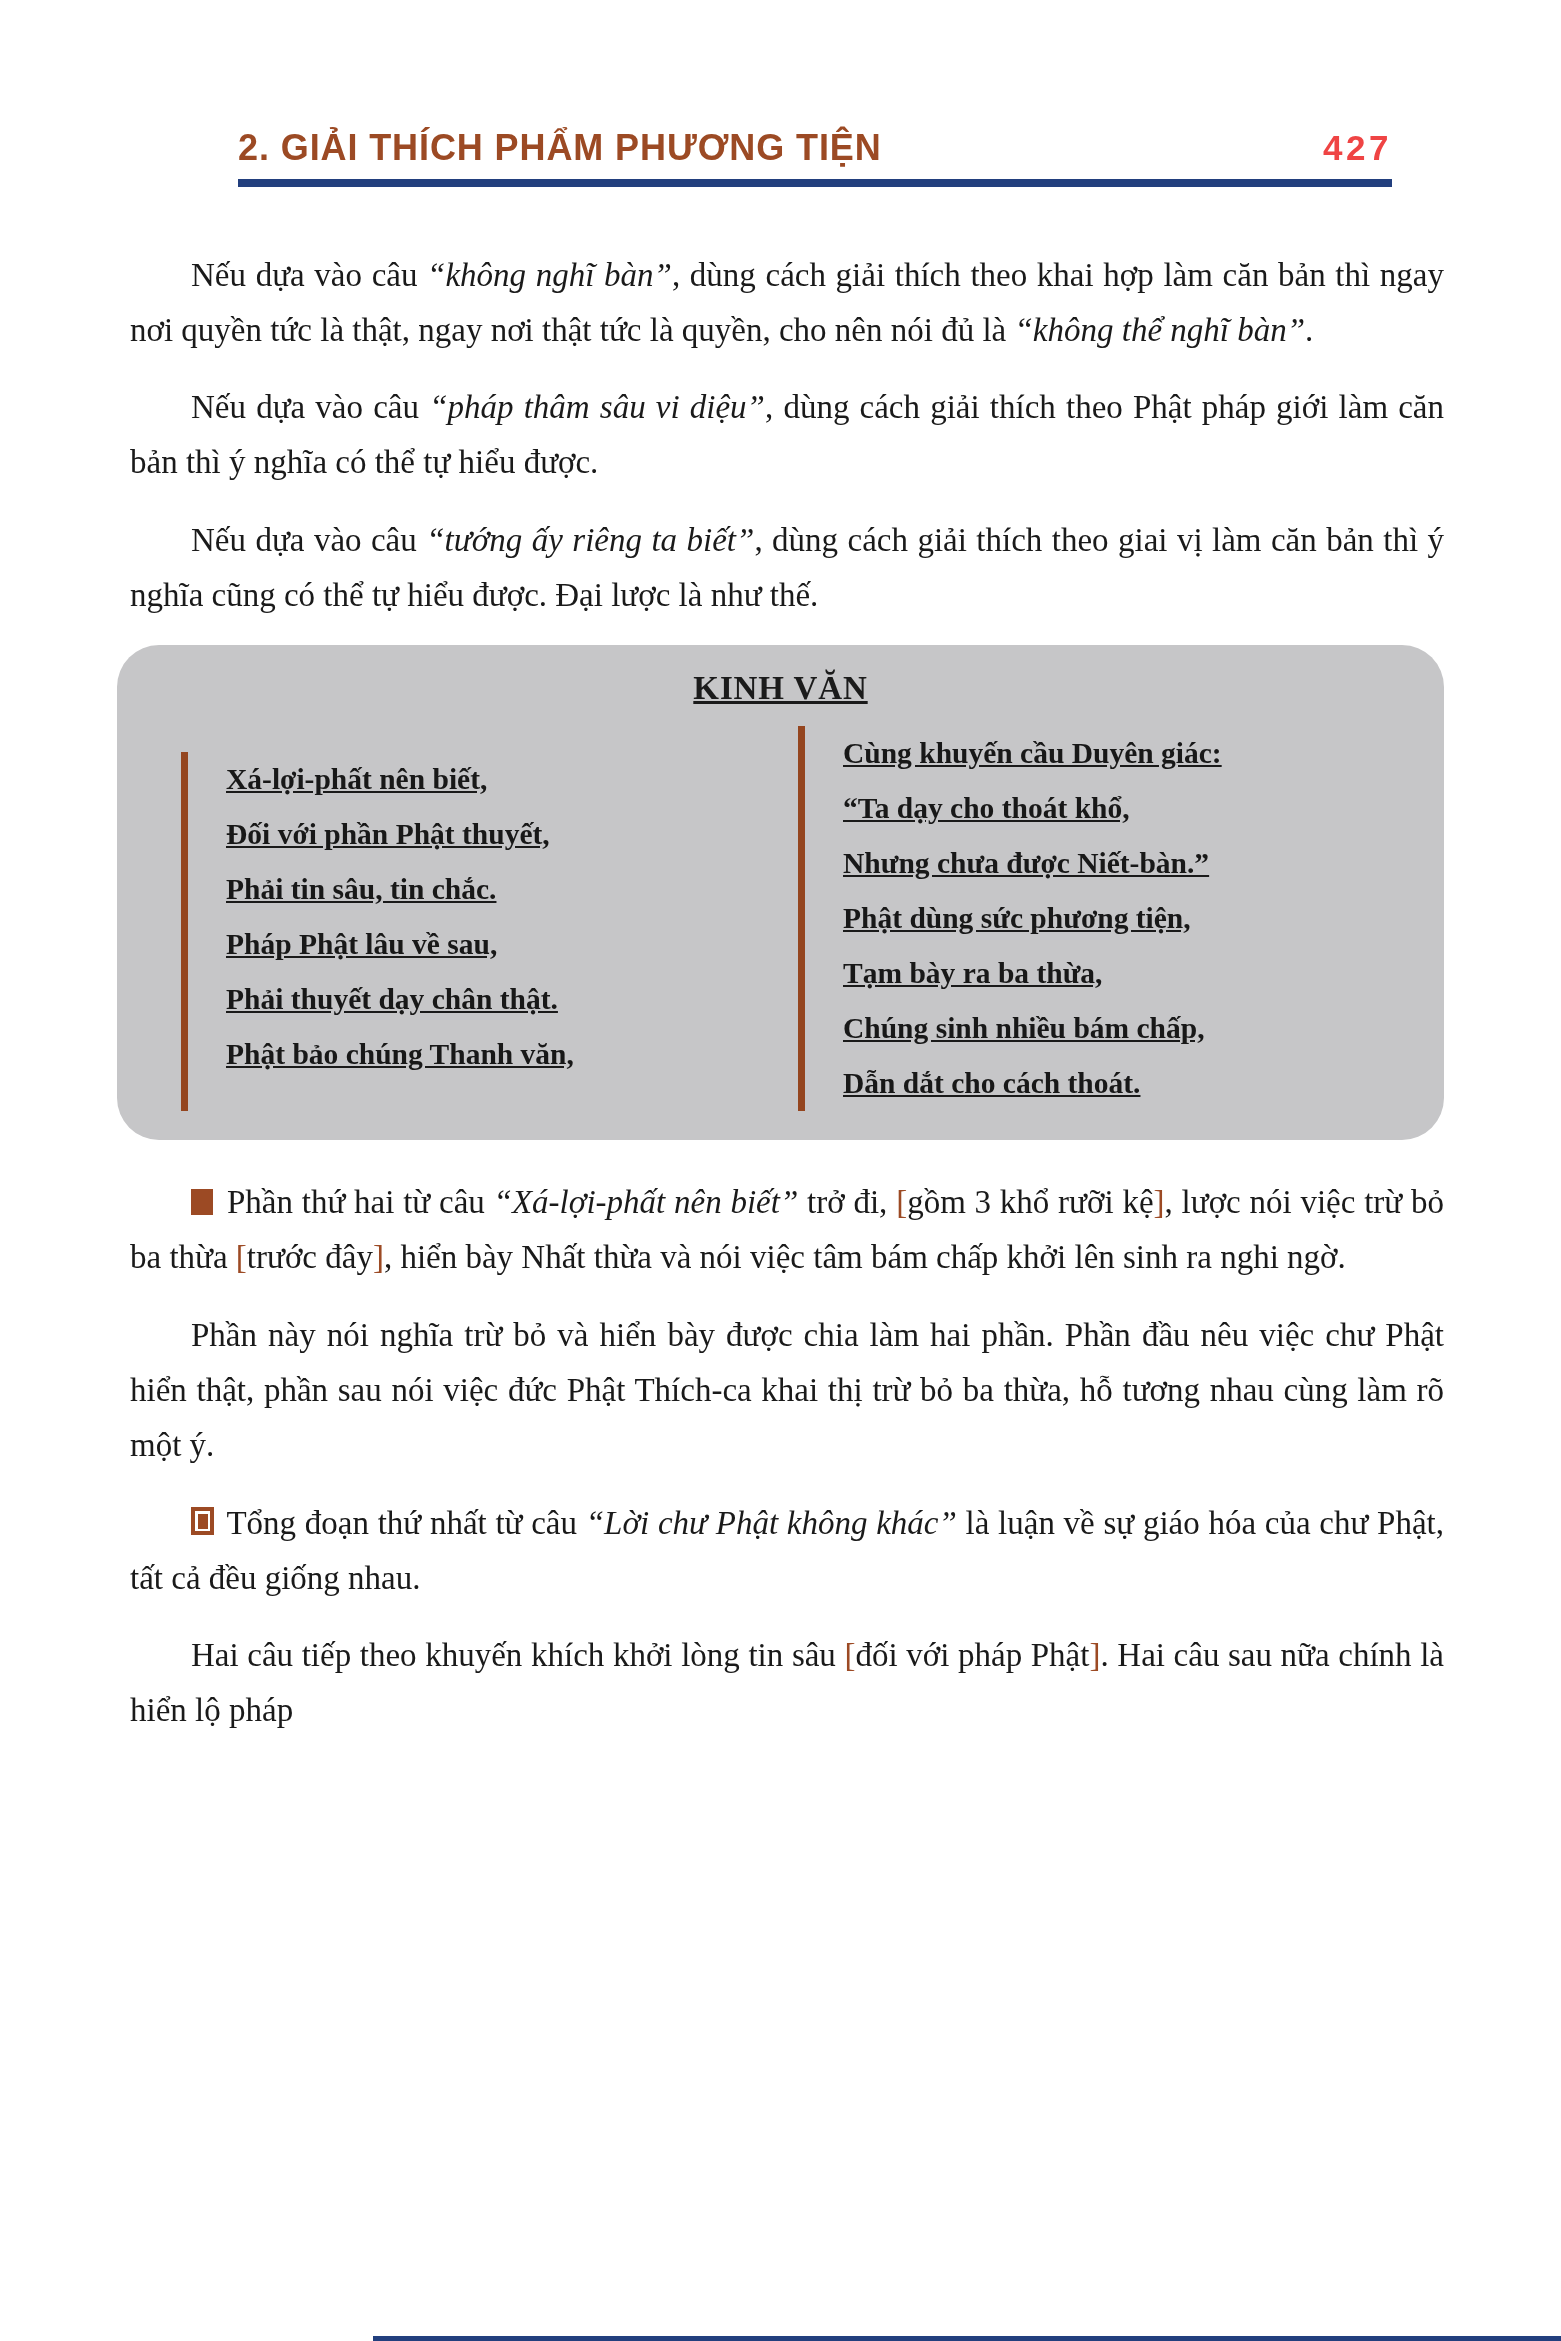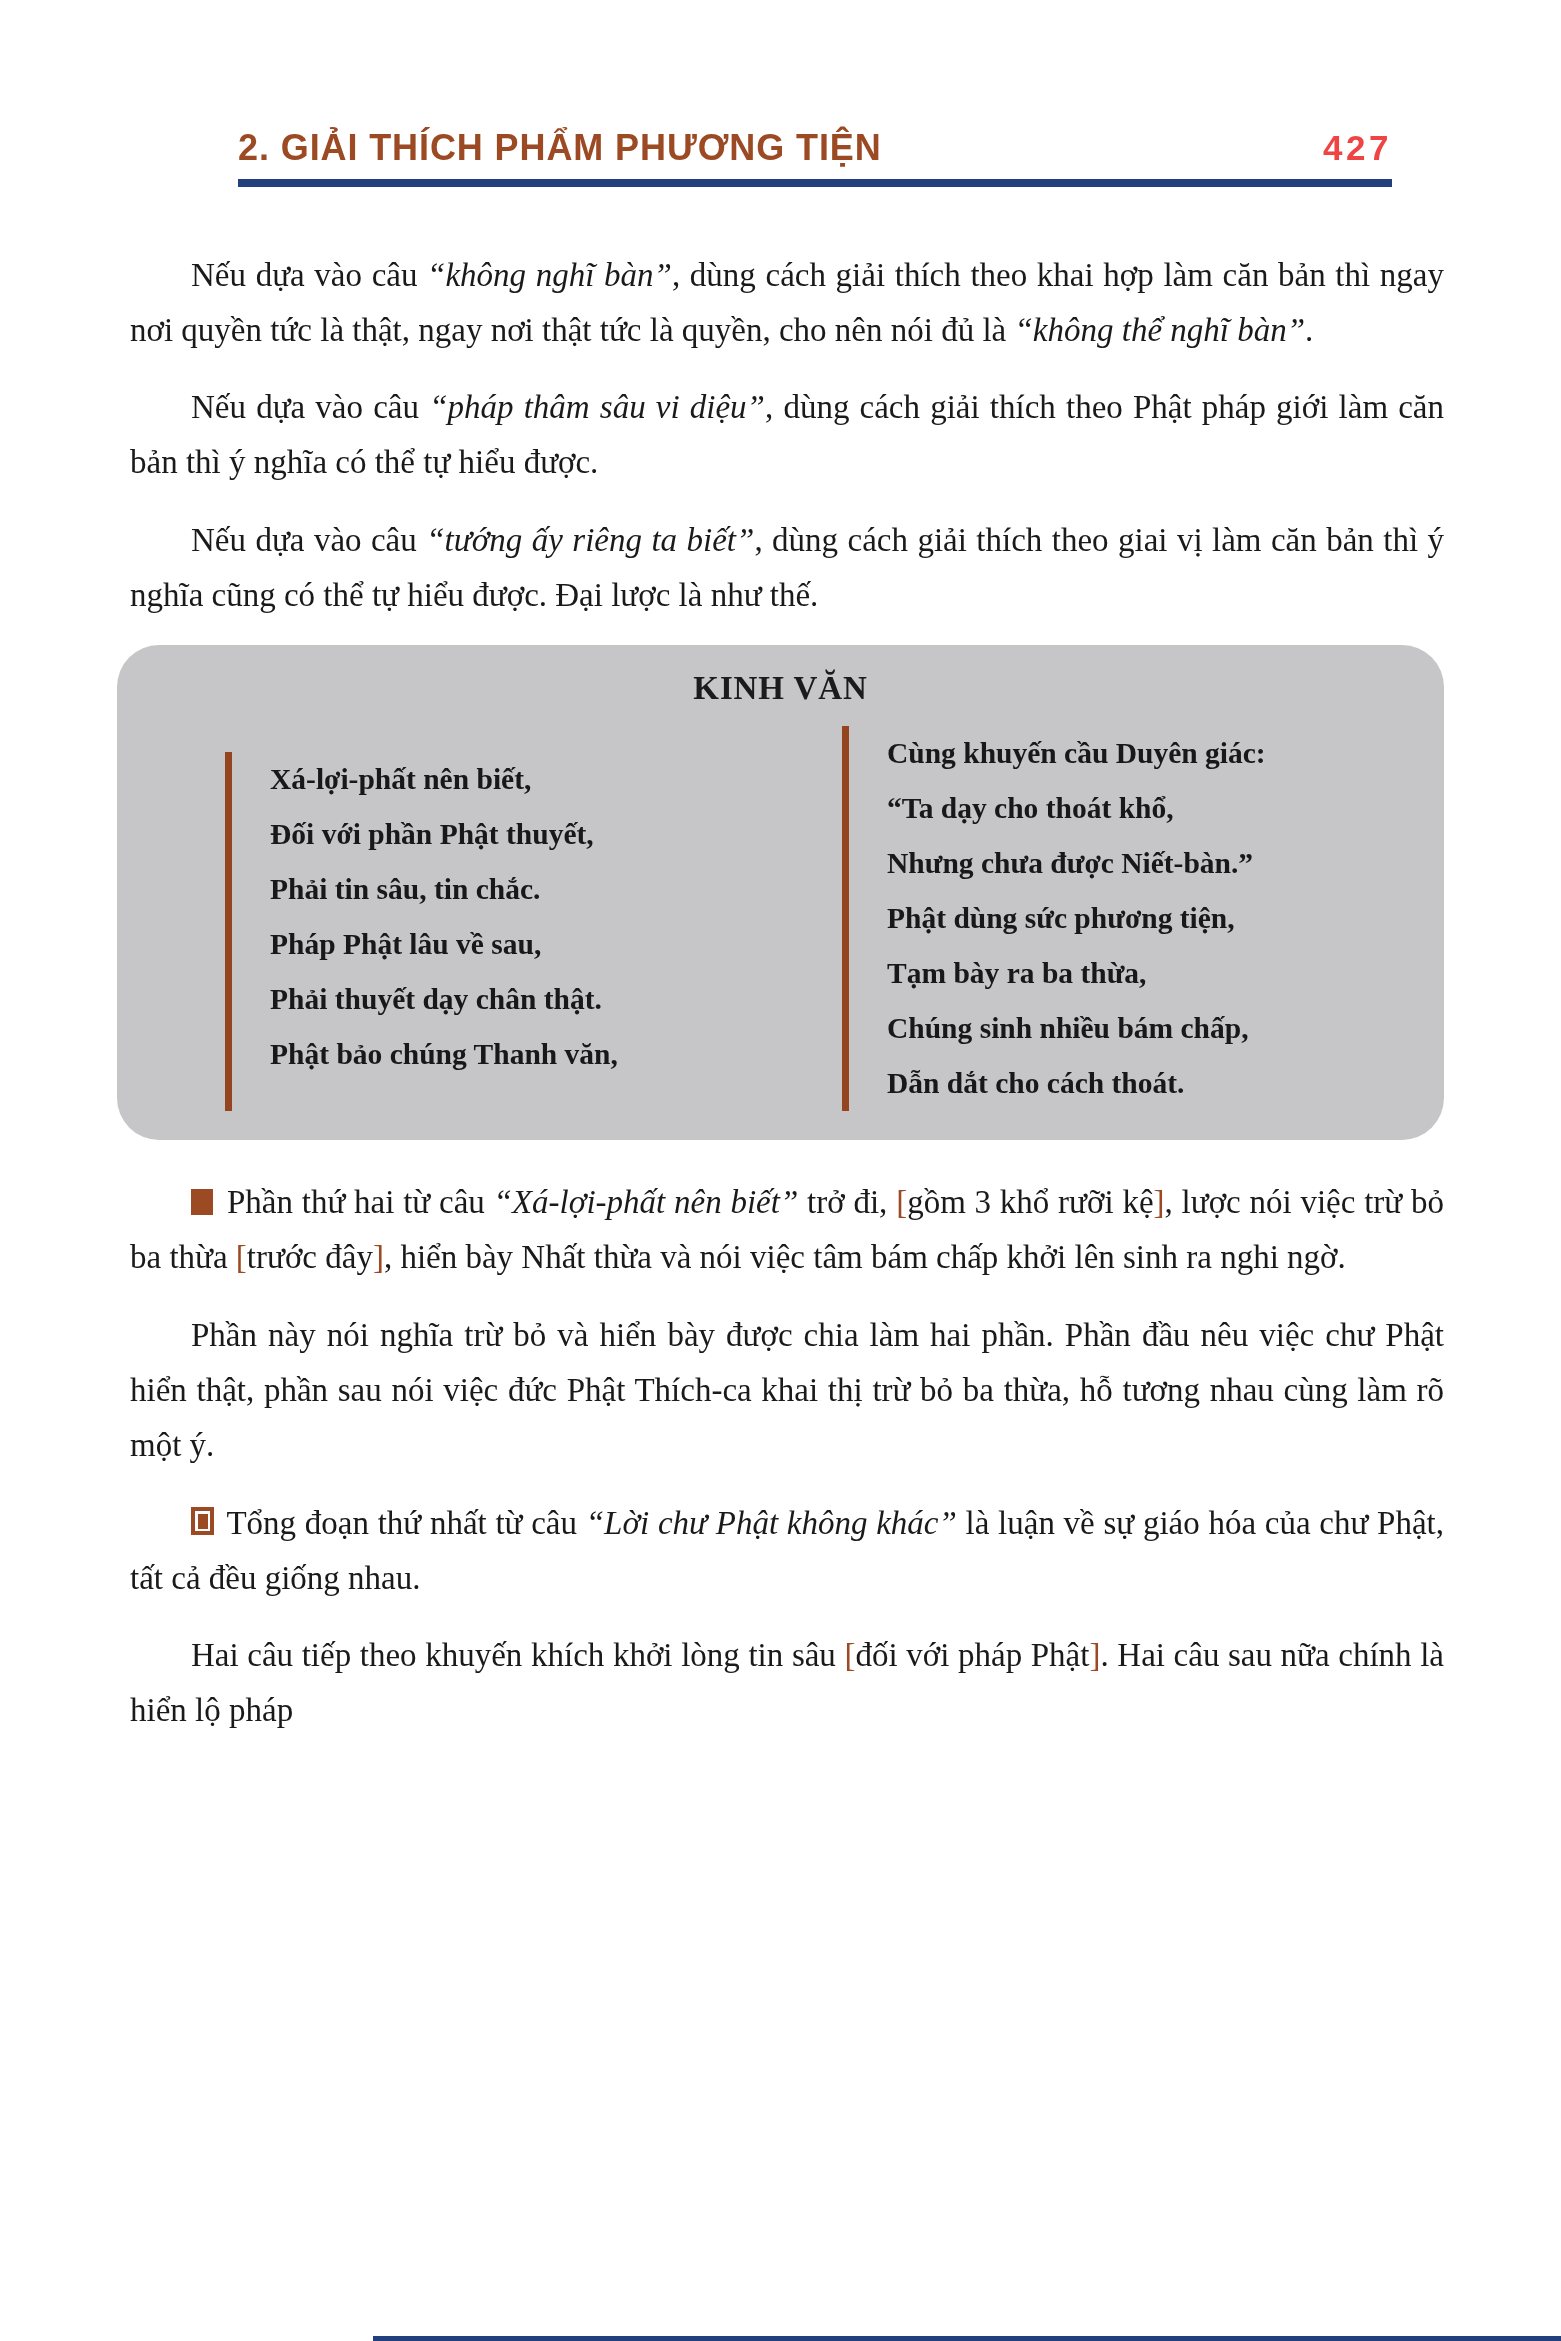--- a/index.html
+++ b/index.html
@@ -31,27 +31,27 @@
   main{margin-top:61px;}
   .body-para{
     font-size:33px;line-height:55px;text-align:justify;text-indent:61px;
     margin:0 0 22.6px 0;
   }
   .seg-italic{font-style:italic;}
   .seg-bracket{color:var(--accent-brown);}
   
   .kinh-van-box{
     background:var(--box-gray);border-radius:42px;
-    margin:12px 0 35px -13px;padding:10.4px 0 29.5px 0;
+    margin:12px 0 35px -13px;padding:10.4px 0 29.5px 0;text-decoration:underline;
   }
   .kinh-van-title{
     font-size:33px;font-weight:bold;text-align:center;color:#1b1b1b;
     margin:14px 0 19px 0;letter-spacing:0.9px;font-family:"Liberation Serif", serif;
   }
-  .verse-cols{display:flex;padding-left:108px;}
+  .verse-cols{display:flex;padding-left:64px;}
   .verse-col{border-left:7.8px solid var(--bar-brown);padding-left:38px;}
   .verse-col-left{width:520px;margin-top:26px;}
   .verse-col-right{width:555px;margin-left:52px;}
   .verse-line{
     font-size:29.5px;font-weight:bold;line-height:55px;white-space:nowrap;
     color:#181818;
   }
   
   .bullet-filled{
     display:inline-block;width:22px;height:26px;background:var(--accent-brown);

